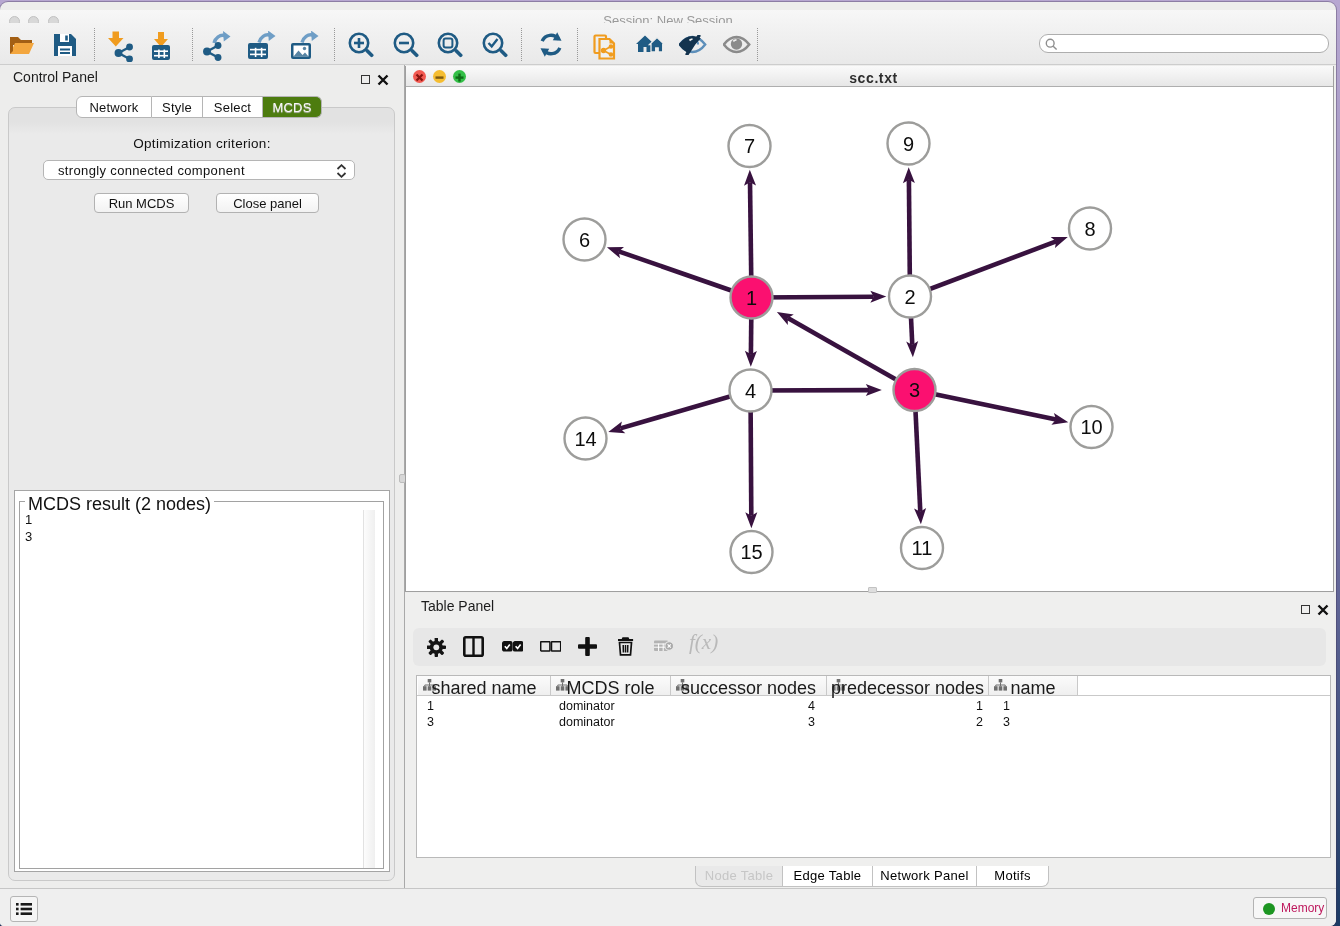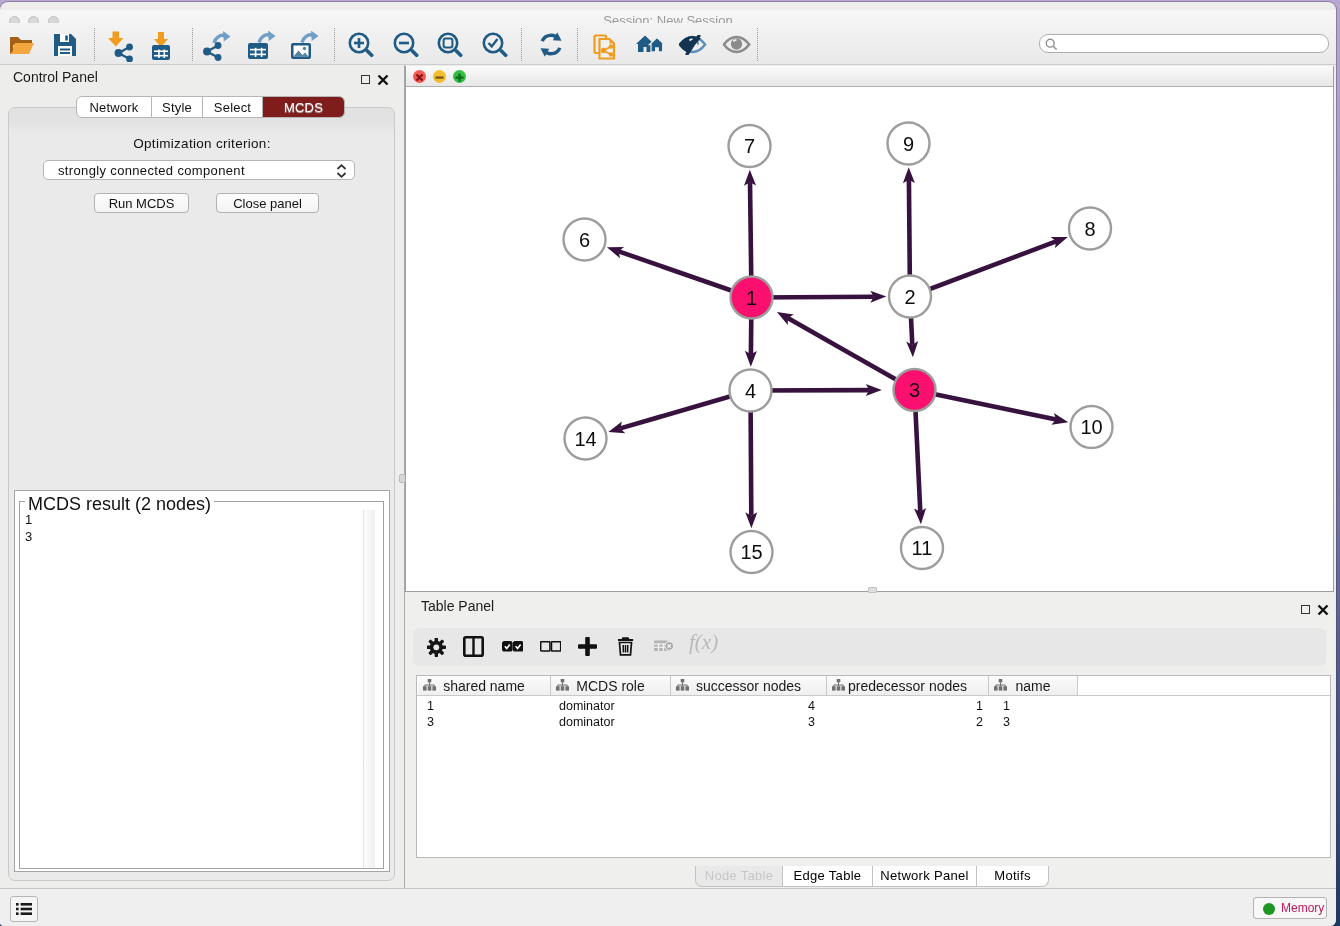--- a/index.html
+++ b/index.html
@@ -27,21 +27,21 @@
 #vhandle{position:absolute;left:3px;top:409px;width:7px;height:9px;background:#d7d7d7;border:1px solid #bcbcbc;border-radius:2px}
 #netwin{position:absolute;left:405px;top:64px;width:929px;height:526px;background:#fff;border:1px solid #9f9f9f;border-top:none}
 #nettitle{position:absolute;left:0;top:0;width:100%;height:21px;background:linear-gradient(#fafafa,#e7e7e7);border-bottom:1px solid #aeaeae}
 .nt{position:absolute;top:3.5px;width:13px;height:13px;border-radius:50%}
 #netname{position:absolute;top:4px;left:4px;width:100%;text-align:center;font-size:14px;font-weight:600;letter-spacing:.6px;color:#2d2d2d}
 #canvas{position:absolute;left:0;top:21px;width:927px;height:503px;background:#fff;overflow:hidden;will-change:transform}
 #hhandle{position:absolute;left:462px;top:521px;width:9px;height:6px;background:#dedede;border:1px solid #c2c2c2;border-radius:1px}
 #tablepanel{position:absolute;left:405px;top:591px;width:929px;height:297px;background:#efefee}
 #tp-toolbar{position:absolute;left:8px;top:35px;width:913px;height:38px;background:#e7e7e7;border-radius:6px}
 #tbl{position:absolute;left:11px;top:82px;width:915px;height:183px;background:#fff;border:1px solid #b9b9b9}
-.hc{position:absolute;top:0;height:19px;background:linear-gradient(#fbfbfb,#efefef);border-right:1px solid #c9c9c9;font-size:14px;color:#1a1a1a}
+.hc{position:absolute;top:0;height:19px;background:linear-gradient(#fbfbfb,#efefef);border-right:1px solid #c9c9c9;font-size:18px;color:#1a1a1a}
 .hlabel{position:absolute;top:2px;left:0;width:100%;text-align:center}
 #hdrline{position:absolute;left:0;top:19px;width:100%;border-top:1px solid #c9c9c9}
 .cell{position:absolute;font-size:12.5px;color:#111;height:16px;line-height:16px}
 .btab{position:absolute;top:273px;height:21px;background:#fff;border:1px solid #c2c2c2;border-top:none;border-radius:0;font-size:13px;letter-spacing:.3px;color:#000;text-align:center;line-height:19px;font-weight:500}
 #statusbar{position:absolute;left:0;top:886px;width:1336px;height:38px;background:#efefef;border-top:1px solid #c6c6c6}
 #listbtn{position:absolute;left:10px;top:7px;width:28px;height:26px;background:#f5f5f5;border:1px solid #b5b5b5;border-radius:3px}
 #membtn{position:absolute;left:1253px;top:8px;width:74px;height:22px;background:#f7f7f7;border:1px solid #b3b3b3;border-radius:3px;font-size:12px;color:#be185d}
 </style></head>
 <body>
 <div id="window">
@@ -197,21 +197,21 @@
   <div id="leftpane">
       <div class="paneltitle abs" style="left:13px;top:4px">Control Panel</div>
       <div class="abs" style="left:361px;top:10px;width:9px;height:9px;border:1.6px solid #333"></div>
       <svg class="abs" style="left:377px;top:9px" width="12" height="12" viewBox="0 0 12 12">
         <path d="M1.5 1.5 L10.5 10.5 M10.5 1.5 L1.5 10.5" stroke="#111" stroke-width="2.4"></path>
       </svg>
       <div id="cp-box"></div>
       <div class="tab" style="left:76px;width:76px;border-radius:6px 0 0 6px">Network</div>
       <div class="tab" style="left:152px;width:51px;border-left:none">Style</div>
       <div class="tab" style="left:203px;width:60px;border-left:none">Select</div>
-      <div class="tab" style="left:263px;width:82px;border-left:none;border-radius:0 6px 6px 0;background:#7f1d1d;color:#fafafa;text-shadow:0 1px 1px #bbb">MCDS</div>
+      <div class="tab" style="left:263px;width:59px;border-left:none;border-radius:0 6px 6px 0;background:#4d7c0f;color:#fafafa;text-shadow:0 1px 1px #bbb">MCDS</div>
       <div class="abs" style="left:0;top:71px;width:404px;text-align:center;font-size:13.5px;letter-spacing:.3px;color:#111">Optimization criterion:</div>
       <div id="combo">strongly connected component<svg class="abs" style="right:7px;top:3px" width="11" height="14" viewBox="0 0 11 14">
           <path d="M1.5 5 L5.5 1.2 L9.5 5" fill="none" stroke="#333" stroke-width="1.8"></path>
           <path d="M1.5 9 L5.5 12.8 L9.5 9" fill="none" stroke="#333" stroke-width="1.8"></path>
         </svg></div>
       <div class="btn" style="left:94px;width:95px">Run MCDS</div>
       <div class="btn" style="left:216px;width:103px">Close panel</div>
       <div id="resultbox">
         <div id="fieldset">
           <div id="legend">MCDS result (2 nodes)</div>
@@ -228,20 +228,21 @@
         <div class="nt" style="left:7px;background:#f25a52"><svg width="13" height="13" viewBox="0 0 13 13">
             <path d="M3.5 3.5 L9.5 9.5 M9.5 3.5 L3.5 9.5" stroke="#871410" stroke-width="2.2"></path>
           </svg></div>
         <div class="nt" style="left:27px;background:#f5bd31"><svg width="13" height="13" viewBox="0 0 13 13">
             <rect x="2.5" y="5.4" width="8" height="2.4" fill="#7d5a11"></rect>
           </svg></div>
         <div class="nt" style="left:47px;background:#33bf47"><svg width="13" height="13" viewBox="0 0 13 13">
             <rect x="2.5" y="5.4" width="8" height="2.4" fill="#0f6c18"></rect>
             <rect x="5.3" y="2.6" width="2.4" height="8" fill="#0f6c18"></rect>
           </svg></div>
+        <div id="netname">scc.txt</div>
       </div>
       <div id="canvas">
         <svg width="929" height="505" viewBox="0 0 929 505" style="position:absolute;left:0;top:0">
           <line x1="345.5" y1="210.5" x2="344.0" y2="95.2" stroke="#38123f" stroke-width="4.6"></line>
           <line x1="345.5" y1="210.5" x2="212.7" y2="164.4" stroke="#38123f" stroke-width="4.6"></line>
           <line x1="345.5" y1="210.5" x2="467.8" y2="209.7" stroke="#38123f" stroke-width="4.6"></line>
           <line x1="345.5" y1="210.5" x2="344.9" y2="267.3" stroke="#38123f" stroke-width="4.6"></line>
           <line x1="504.0" y1="209.5" x2="502.9" y2="92.7" stroke="#38123f" stroke-width="4.6"></line>
           <line x1="504.0" y1="209.5" x2="650.1" y2="154.3" stroke="#38123f" stroke-width="4.6"></line>
           <line x1="504.0" y1="209.5" x2="506.3" y2="257.9" stroke="#38123f" stroke-width="4.6"></line>

